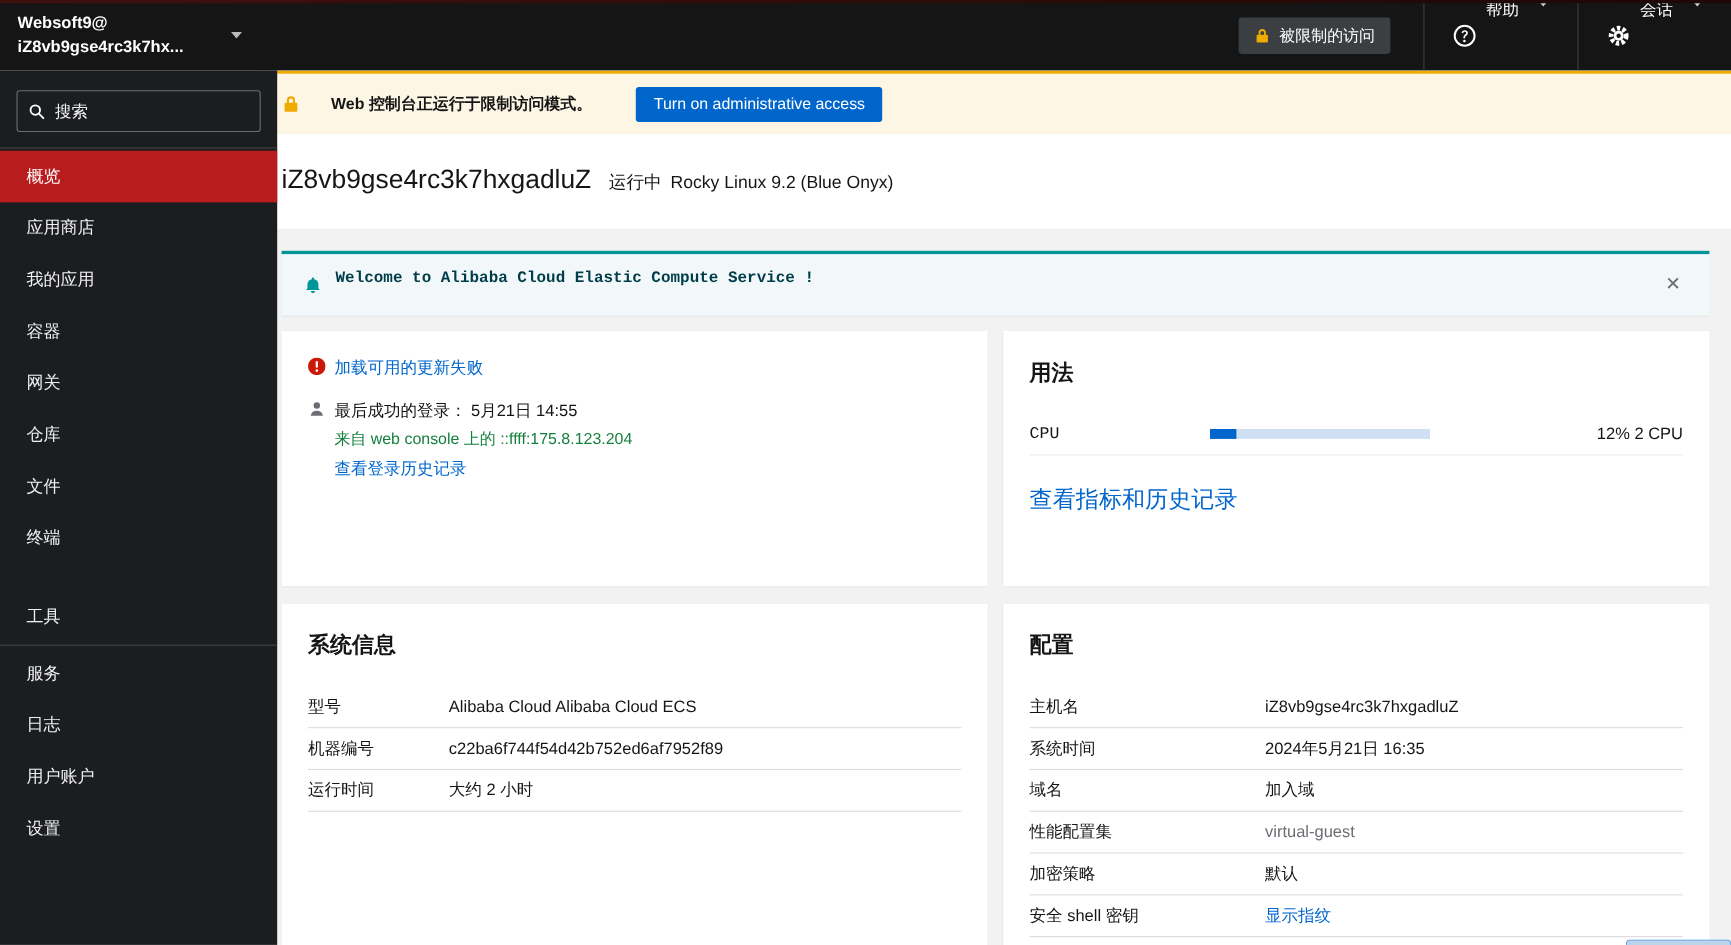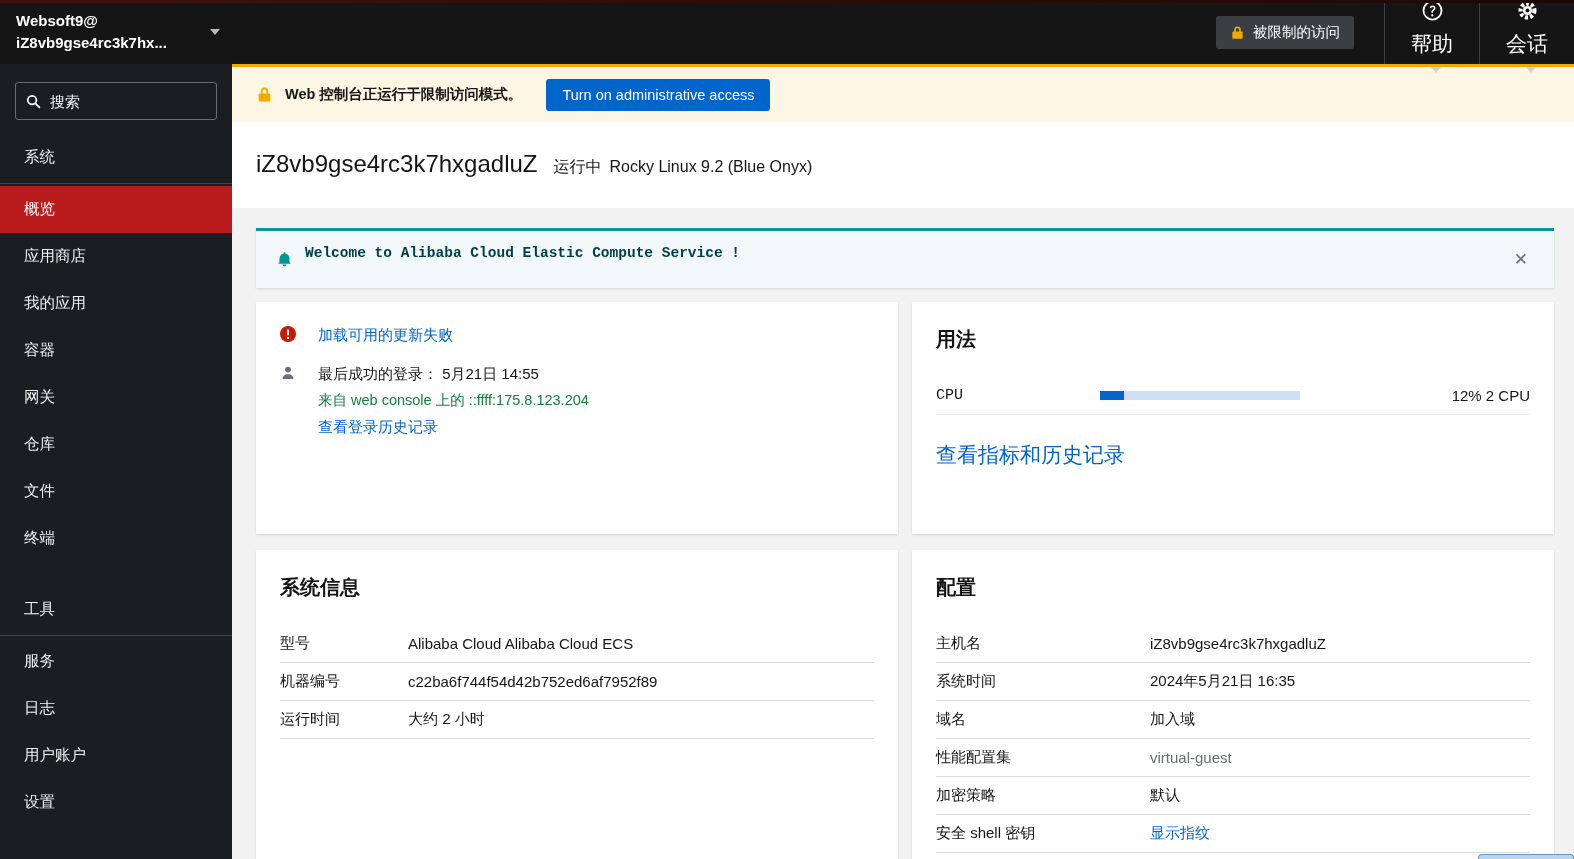--- a/index.html
+++ b/index.html
@@ -8,59 +8,59 @@
 
   
   .masthead { position:absolute; top:0; left:0; width:1574px; height:64px; background:#151515; display:flex; align-items:stretch; z-index:30; }
   .masthead::before { content:""; position:absolute; top:0; left:0; right:0; height:3px; background:linear-gradient(90deg,#40100d,#2a0b09 60%,#1c0806); }
   .brand { width:232px; padding:10px 12px 10px 16px; display:flex; align-items:center; cursor:pointer; }
   .brand-text { flex:1; color:#fff; font-weight:bold; font-size:15px; line-height:1.5; white-space:nowrap; overflow:hidden; }
   .caret { width:0; height:0; border-left:5px solid transparent; border-right:5px solid transparent; border-top:6px solid #b8bbbe; display:inline-block; }
   .mast-right { margin-left:auto; display:flex; align-items:stretch; }
   .restricted-chip { align-self:center; display:flex; align-items:center; gap:8px; background:#3c3f42; border-radius:3px; padding:7px 14px; margin-right:30px; color:#fff; font-size:14.5px; cursor:pointer; }
   .mast-sep { width:1px; background:#3c3f42; }
-  .mast-item { display:flex; align-items:center; gap:9px; padding:0 26px; color:#fff; font-size:21px; cursor:pointer;flex-direction:column; }
+  .mast-item { display:flex; gap:9px; padding:0 26px; color:#fff; font-size:15px; cursor:pointer; }
   .mast-item .caret { margin-left:8px; border-top-color:#d2d2d2; }
   .icon { display:inline-flex; align-items:center; justify-content:center; }
 
   
-  .sidebar { position:absolute; top:64px; left:0; width:232px; bottom:0; background:#1b1d21; z-index:20; }
+  .sidebar { position:absolute; top:64px; left:0; width:252px; bottom:0; background:#1b1d21; z-index:20; }
   .search-box { margin:18px 15px 14px 15px; height:38px; border:1px solid #6a6e73; border-radius:3px; display:flex; align-items:center; padding:0 10px; gap:9px; color:#fff; background:#1b1d21; }
   .search-box input { flex:1; background:transparent; border:none; outline:none; color:#fff; font-size:15px; font-family:inherit; }
   .search-box input::placeholder { color:#fff; opacity:.95; }
   .nav { list-style:none; }
   .nav-item { height:47px; display:flex; align-items:center; padding:0 24px; color:#f0f0f0; font-size:15.5px; cursor:pointer; }
   .nav-item.active { background:#b91c1c; color:#fff; }
   .nav-divider { height:1px; background:#444548; margin:2px 0; }
   .nav-gap { height:24px; }
 
   
   .main { position:absolute; top:64px; left:232px; right:0; bottom:0; background:#f2f2f2; display:flex; flex-direction:column; overflow:hidden; }
 
-  .restricted-banner { height:58px; background:#fdf6e5; border-top:3px solid #f0ab00; display:flex; align-items:center; padding:0 24px; gap:12px; flex:none; }
+  .restricted-banner { height:58px; background:#fdf6e5; border-top:3px solid #f0ab00; display:flex; align-items:center; padding:0 24px; gap:28px; flex:none; }
   .restricted-banner .msg { font-size:14.5px; font-weight:600; color:#151515; }
   .admin-btn { margin-left:12px; background:#0066cc; color:#fff; border:none; border-radius:3px; font-size:14.5px; padding:8px 16px; font-family:inherit; cursor:pointer; }
 
   .page-header { background:#fff; padding:28px 24px 30px 24px; flex:none; display:flex; align-items:baseline; gap:16px; }
   .hostname { font-size:24px; font-weight:500; color:#151515; }
   .host-state { font-size:16px; color:#151515; }
   .host-os { font-size:16px; color:#151515; margin-left:-8px; }
 
   .content { flex:1; padding:20px 20px 0 24px; overflow:hidden; }
 
   .alert-welcome { background:#f2f8f9; border-top:3px solid #009596; box-shadow:0 1px 2px rgba(3,3,3,.12); display:flex; gap:12px; padding:14px 20px; margin-bottom:14px; }
   .alert-welcome .msg { font-family:"Liberation Mono","DejaVu Sans Mono",monospace; font-weight:bold; font-size:14.5px; color:#003d4a; flex:1; }
   .alert-close { background:none; border:none; color:#6a6e73; font-size:17px; cursor:pointer; padding:4px 6px; font-family:inherit; }
 
   .cards { display:grid; grid-template-columns:1fr 1fr; grid-template-rows:232px 360px; gap:16px 14px; }
   .card { background:#fff; box-shadow:0 1px 2px rgba(3,3,3,.12); padding:24px; display:flex; flex-direction:column; }
   .card-title { font-size:20px; font-weight:600; color:#151515; margin-bottom:24px; }
 
   
-  .health-item { display:flex; align-items:flex-start; gap:22px; margin-bottom:20px; }
+  .health-item { display:flex; align-items:flex-start; gap:8px; margin-bottom:20px; }
   .link { color:#0066cc; text-decoration:none; font-size:15px; cursor:pointer; }
   .health-login-line { font-size:15px; color:#151515; margin-bottom:7px; }
   .health-sub { font-size:14.5px; color:#15803d; margin-bottom:8px; }
 
   
   .usage-row { display:flex; align-items:center; height:38px; border-bottom:1px solid #ebebeb; }
   .usage-label { width:164px; font-size:15px; color:#151515;font-family:Liberation Mono, monospace; }
   .progress { width:200px; height:9px; background:#cfe0f4; position:relative; }
   .progress-fill { position:absolute; left:0; top:0; bottom:0; background:#0066cc; }
   .usage-value { flex:1; text-align:right; font-size:15px; color:#151515; }
@@ -135,21 +135,20 @@
   <div class="search-box">
     <span class="icon">
       <svg width="15" height="15" viewBox="0 0 16 16">
           <circle cx="6.5" cy="6.5" r="4.6" fill="none" stroke="#fff" stroke-width="1.8"></circle>
           <line x1="10.2" y1="10.2" x2="14.3" y2="14.3" stroke="#fff" stroke-width="1.8" stroke-linecap="round"></line>
         </svg>
     </span>
     <input type="text" placeholder="搜索" style="">
   </div>
   <ul class="nav">
-    <li class="nav-item">系统</li>
     <li class="nav-divider"></li>
     <li class="nav-item active">概览</li>
     <li class="nav-item">应用商店</li>
     <li class="nav-item">我的应用</li>
     <li class="nav-item">容器</li>
     <li class="nav-item">网关</li>
     <li class="nav-item">仓库</li>
     <li class="nav-item">文件</li>
     <li class="nav-item">终端</li>
     <li class="nav-gap"></li>

